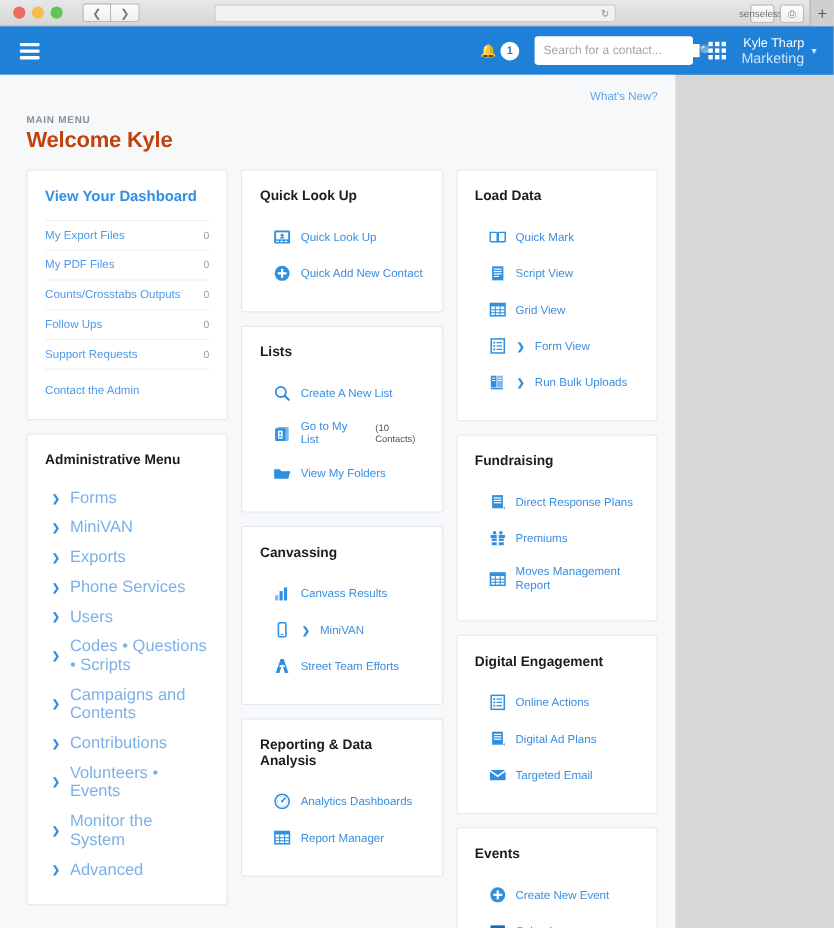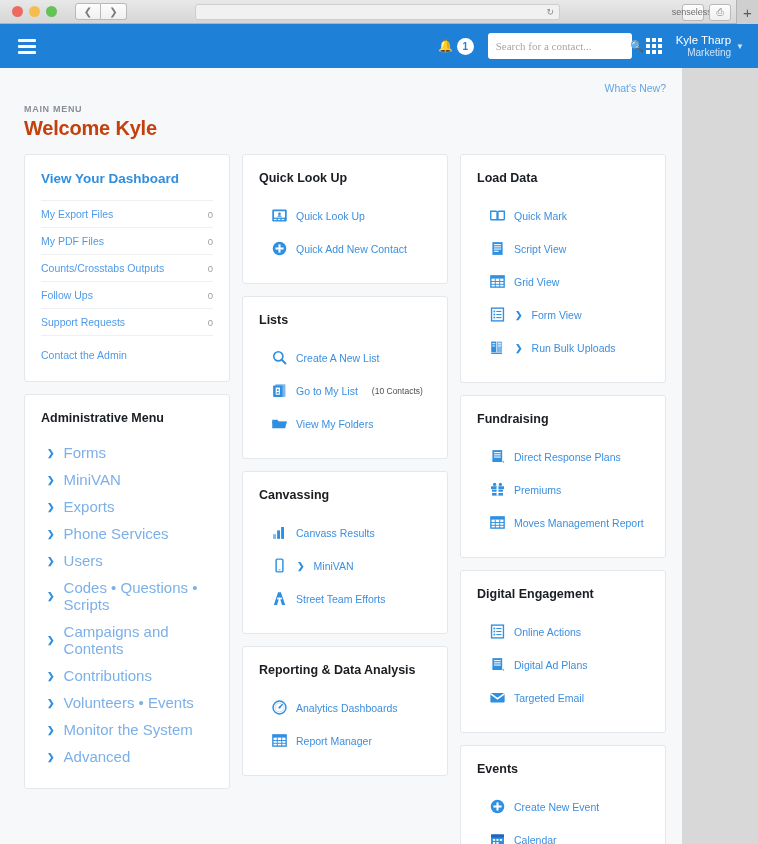--- a/index.html
+++ b/index.html
@@ -84,37 +84,37 @@
     display: flex; align-items: center; justify-content: center;
     padding: 0 4px;
   }
   .search-box {
     width: 144px; height: 26px; background: #fff; border-radius: 3px;
     display: flex; align-items: center; padding: 0 8px;
   }
   .search-box input {
     border: none; outline: none; flex: 1;
     font-size: 11px; color: #555;
-    font-family: Liberation Serif, serif;
+    font-family: Liberation Sans, sans-serif;
   }
   .search-box input::placeholder { color: #a6a6a6; }
   .search-ico { font-size: 11px; color: #b0b0b0; }
 
   .grid-ico { display: grid; grid-template-columns: repeat(3, 4px); gap: 2px; cursor: pointer; }
   .grid-ico i { width: 4px; height: 4px; background: #fff; display: block; }
 
   .user-menu { display: flex; align-items: center; gap: 5px; cursor: pointer; }
   .user-name { color: #fff; font-size: 11.5px; line-height: 13px; text-align: right; }
-  .user-role { color: #cfe3f7; font-size: 10px; line-height: 11px; text-align: right; }
+  .user-role { color: #cfe3f7; font-size: 13px; line-height: 11px; text-align: right; }
   .caret { color: #cfe3f7; font-size: 8px; }
 
   
   .page {
     background: #f7f8fa;
-    height: 776px; width: 682px;
+    height: 776px; width: 614px;
     position: relative;
     overflow: hidden;
   }
   .whatsnew-row { text-align: right; padding: 10px 16px 0 0; }
   .whatsnew {
     color: #61a5e8; font-size: 10.5px; text-decoration: none;
   }
   .page-head { padding: 8px 0 0 24px; }
   .main-menu-label {
     font-size: 9px; letter-spacing: .7px; color: #8a8f96; font-weight: bold;

